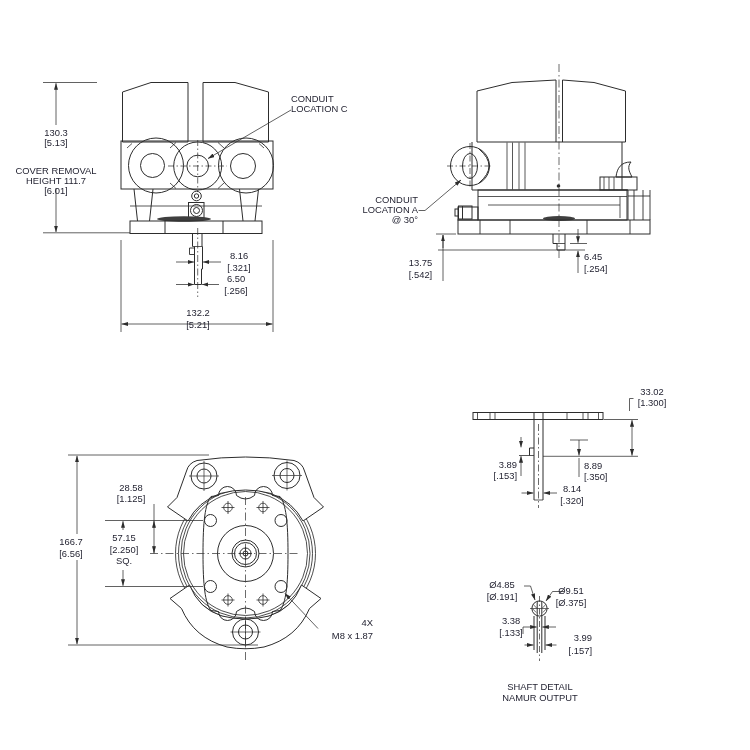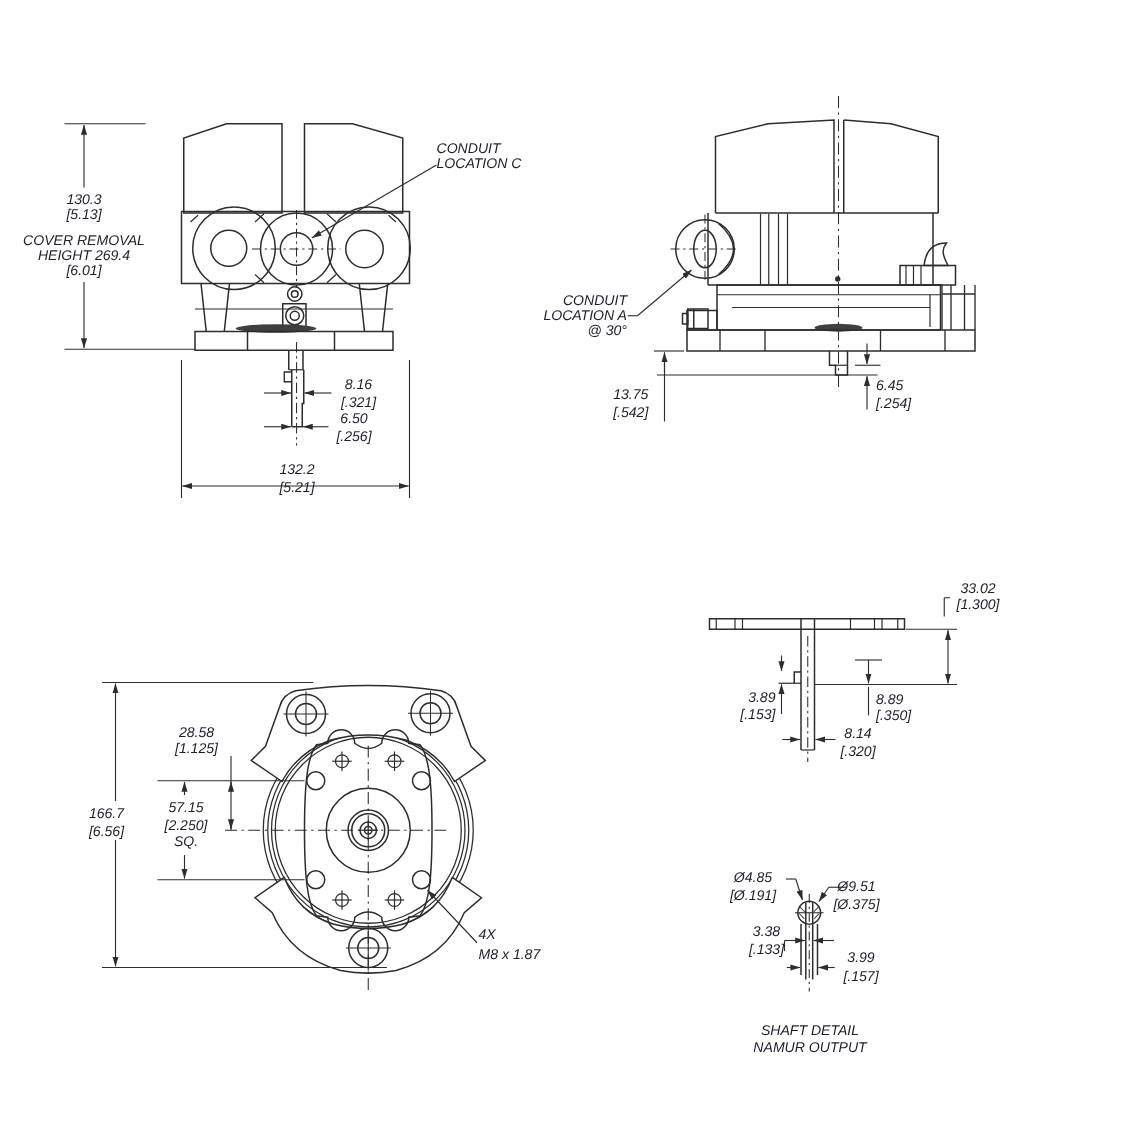--- a/index.html
+++ b/index.html
@@ -1,27 +1,27 @@
 <!DOCTYPE html>
 <html><head>
 <meta charset="utf-8">
 <style>
   html,body{margin:0;padding:0;background:#fff;}
   #page{position:relative;width:750px;height:750px;background:#fff;overflow:hidden;
         font-family:"Liberation Sans","DejaVu Sans",sans-serif;}
   #drawing-svg{position:absolute;left:0;top:0;}
   .lbl{position:absolute;color:#1e1e2d;font-size:9.4px;line-height:11.5px;
-       letter-spacing:0;white-space:nowrap;font-style:italic;}
+       letter-spacing:0;white-space:nowrap;}
   .lbl.tight{line-height:10px;}
   .lbl.c{text-align:center;}
   .lbl.r{text-align:right;}
   .lbl.l{text-align:left;}
-  .lbl .gap{margin-top:7px;text-align:center;}
+  .lbl .gap{margin-top:18px;text-align:center;}
   .lbl.cap{line-height:11px;}
-  .lbl.wide{line-height:13px;}
+  .lbl.wide{line-height:13px;text-align:right;}
 </style>
 </head>
 <body>
 
 <div id="page">
 
 <svg id="drawing-svg" width="750" height="750" viewBox="0 0 750 750">
   <defs>
     <marker id="arw" viewBox="0 0 10 6" refX="9.6" refY="3" markerWidth="9" markerHeight="5.4" orient="auto-start-reverse">
           <path d="M0,0 L10,3 L0,6 Z" fill="#2d2d2d"></path>
@@ -281,21 +281,21 @@
         <line x1="556.5" y1="645" x2="545.6" y2="645" marker-end="url(#arw)"></line>
       </g>
     </g>
   </g>
 </svg>
 
 <div class="lbl tight c" style="left:8px;top:128px;width:96px">
   <div>130.3</div>
   <div>[5.13]</div>
   <div class="gap">COVER REMOVAL</div>
-  <div>HEIGHT 269.4</div>
+  <div>HEIGHT 111.7</div>
   <div>[6.01]</div>
 </div>
 
 <div class="lbl tight l" style="left:291px;top:94px;width:70px">
   <div>CONDUIT</div>
   <div>LOCATION C</div>
 </div>
 
 <div class="lbl c" style="left:222px;top:250px;width:34px">
   <div>8.16</div>

